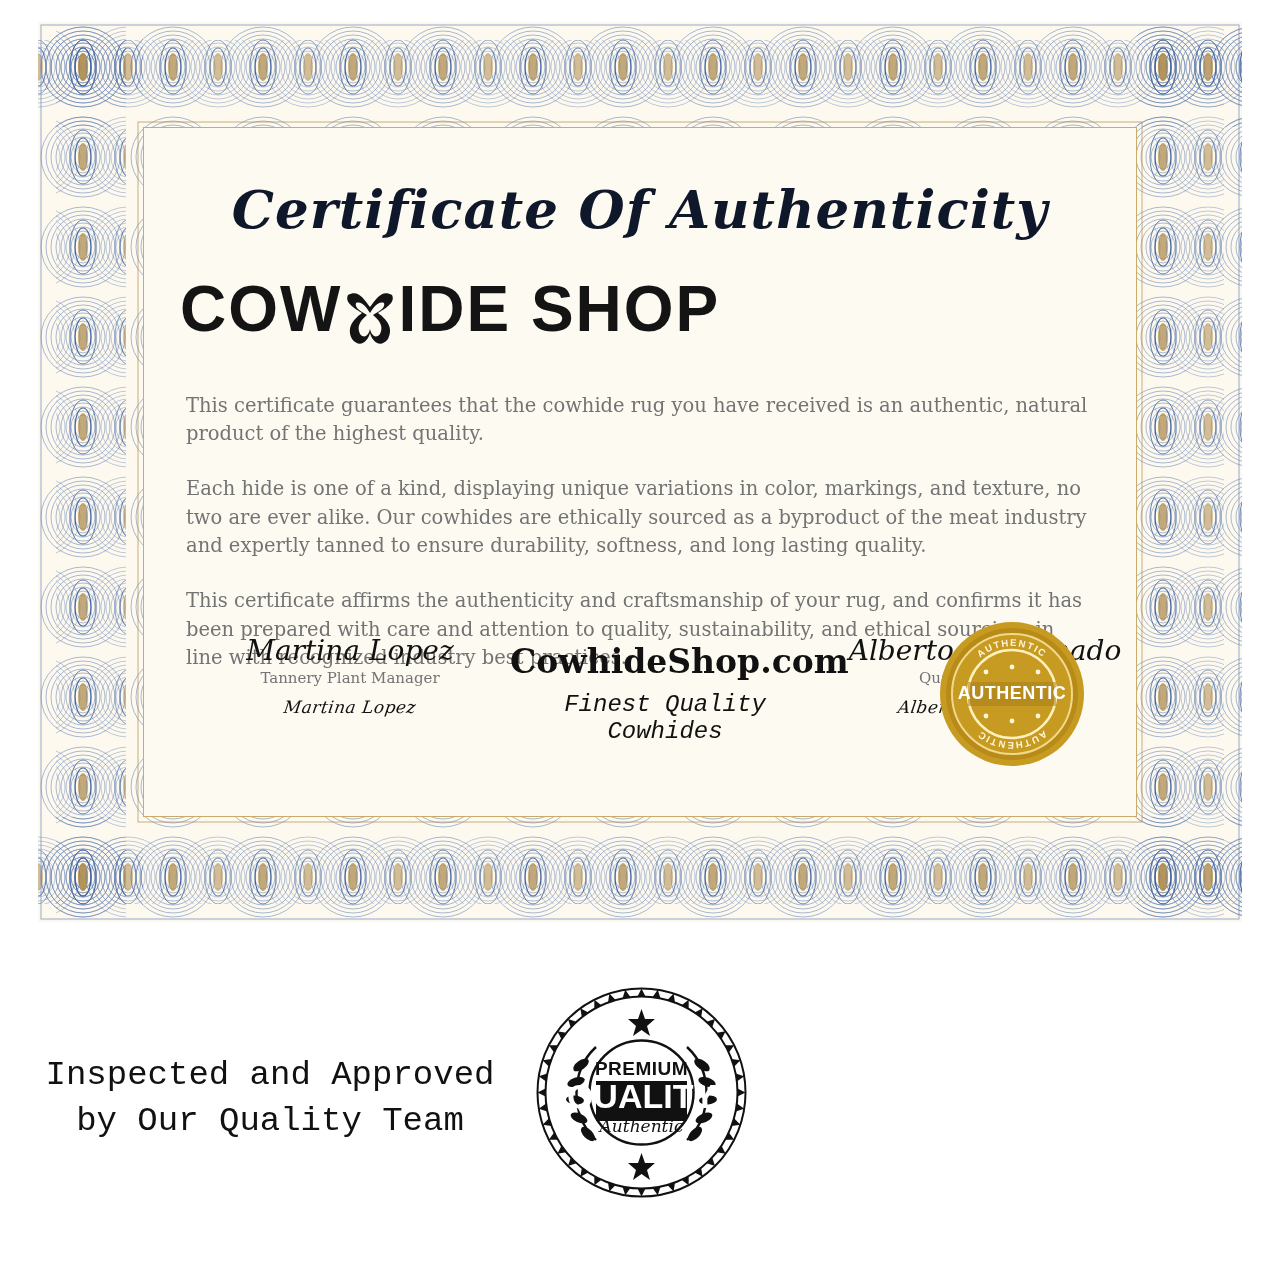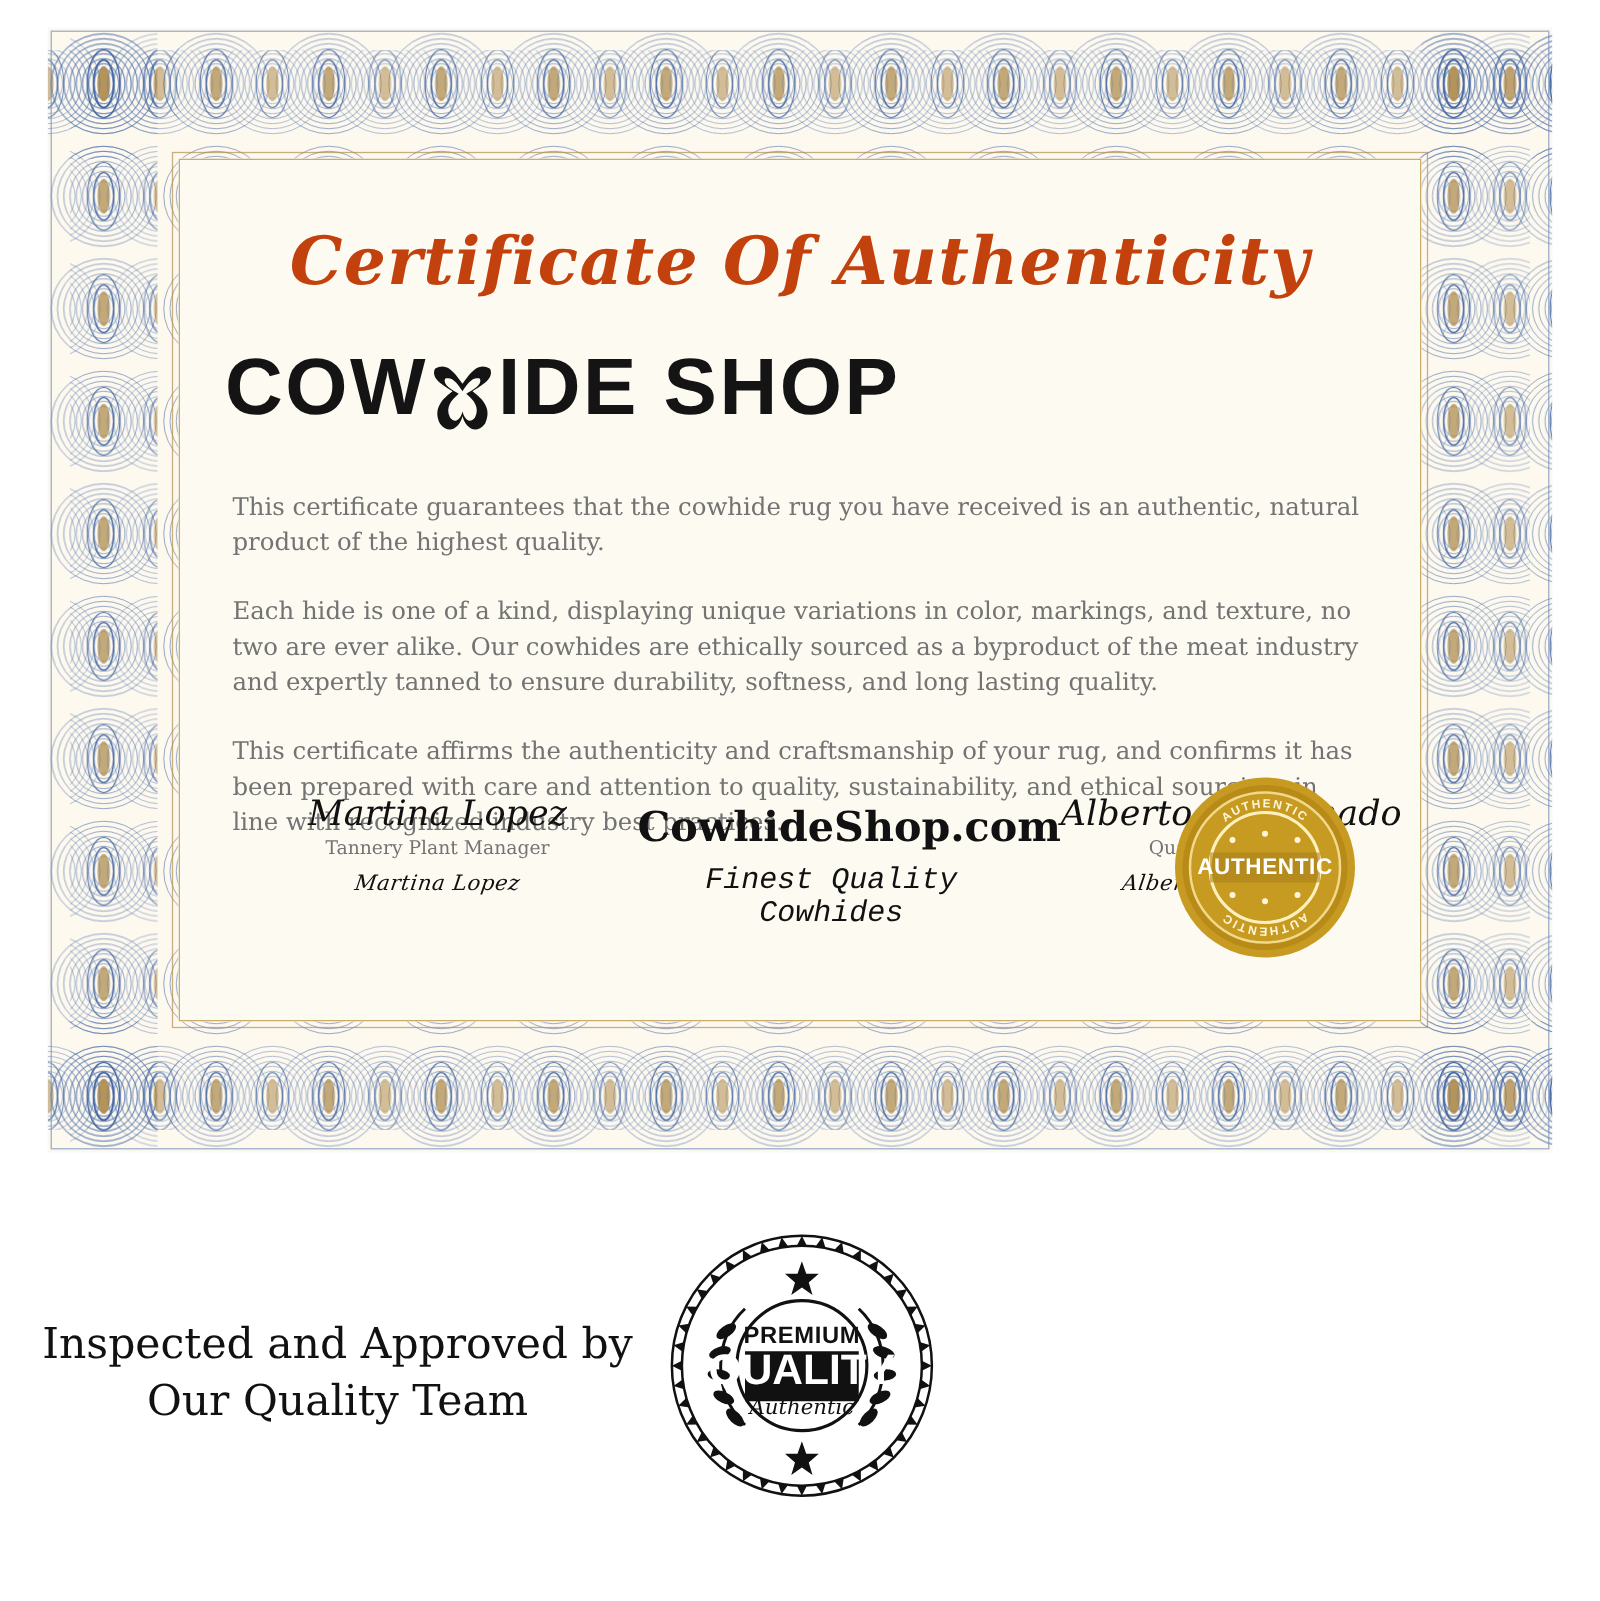--- a/index.html
+++ b/index.html
@@ -45,21 +45,21 @@
     box-sizing: border-box;
     padding: 26px 36px 0 36px;
   }
 
   .title {
     text-align: center;
     font-family: "DejaVu Serif", serif;
     font-style: italic;
     font-weight: bold;
     font-size: 53px;
-    color: #c2410c;
+    color: #0f172a;
     letter-spacing: 1px;
     margin-top: 28px;
     line-height: 1.05;
   }
 
   .brand {
     text-align: left;
     font-family: "Liberation Sans", sans-serif;
     font-weight: bold;
     font-size: 64px;
@@ -172,21 +172,21 @@
     height: 250px;
   }
   .bottom-text {
     position: absolute;
     font-family: "DejaVu Serif", serif;
     font-size: 34px;
     line-height: 1.35;
     color: #111;
     text-align: center;
   }
-  .bottom-left  { left: 20px;  top: 78px;  width: 500px; }
+  .bottom-left  { left: 20px;  top: 78px;  width: 500px; font-family: Liberation Mono, monospace; }
   .bottom-right { right: 20px; top: 78px;  width: 500px; }
 
   .premium-badge {
     position: absolute;
     left: 534px;
     top: 10px;
     width: 215px;
     height: 215px;
   }
   .pb-label-top {

